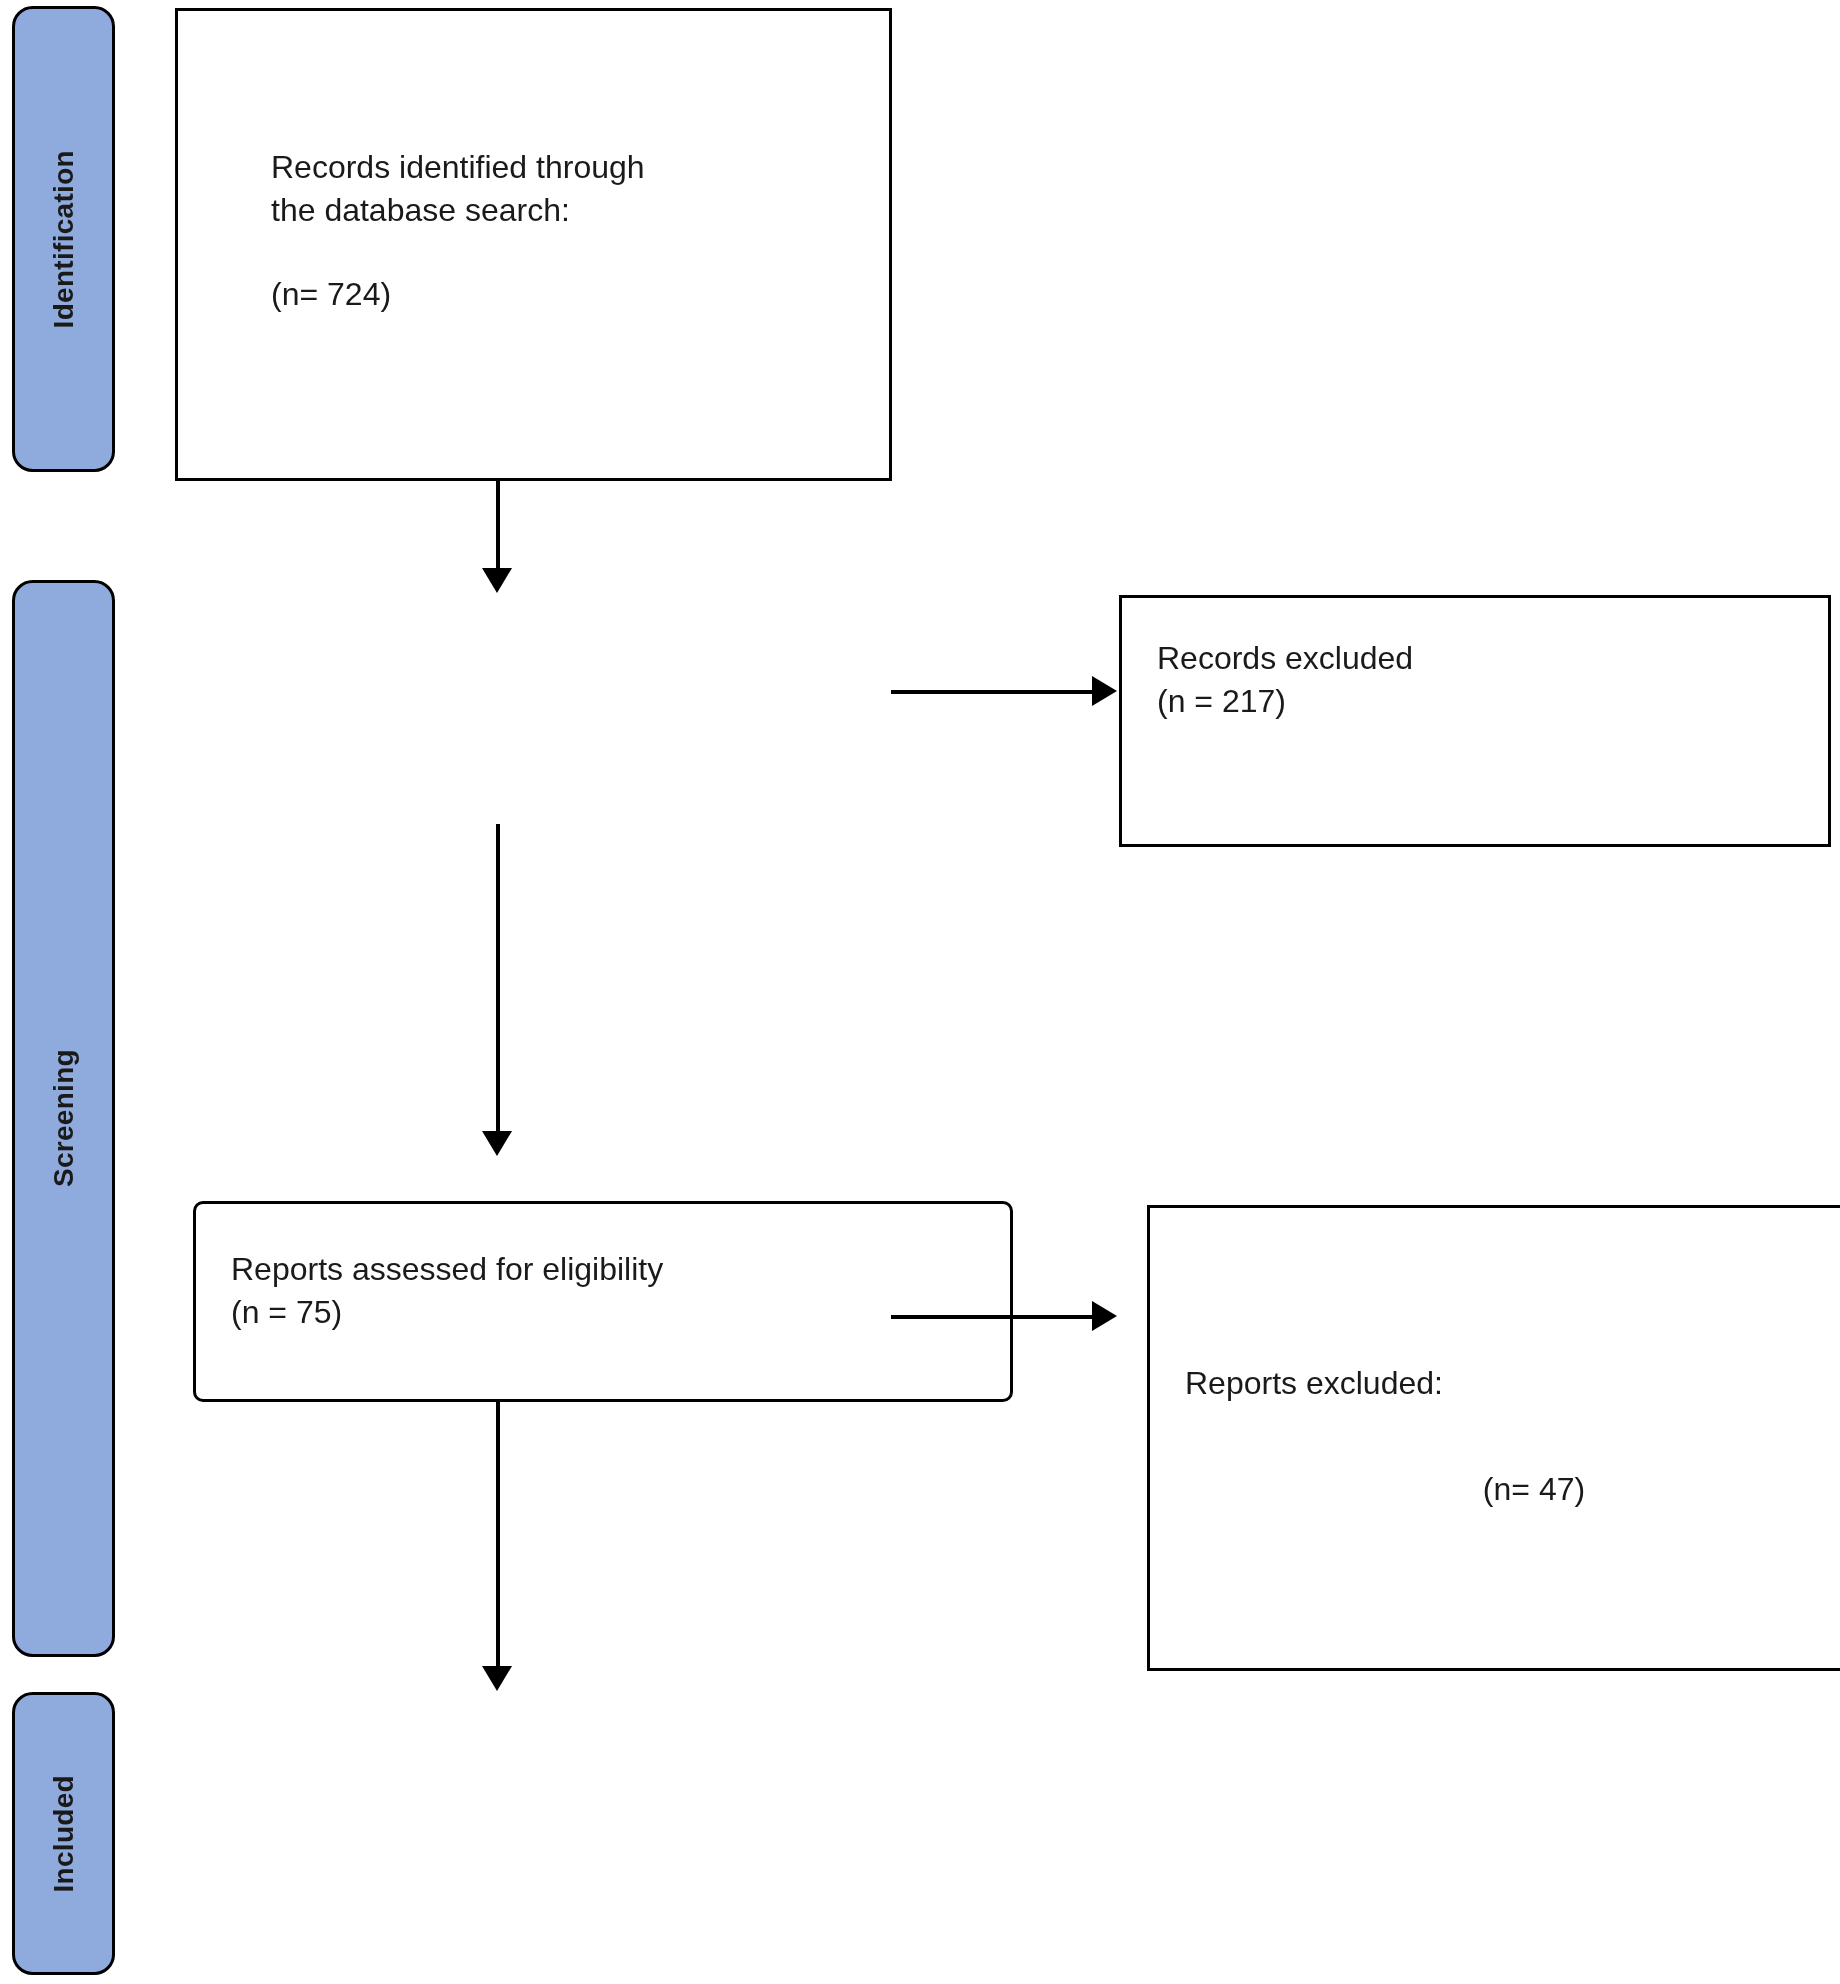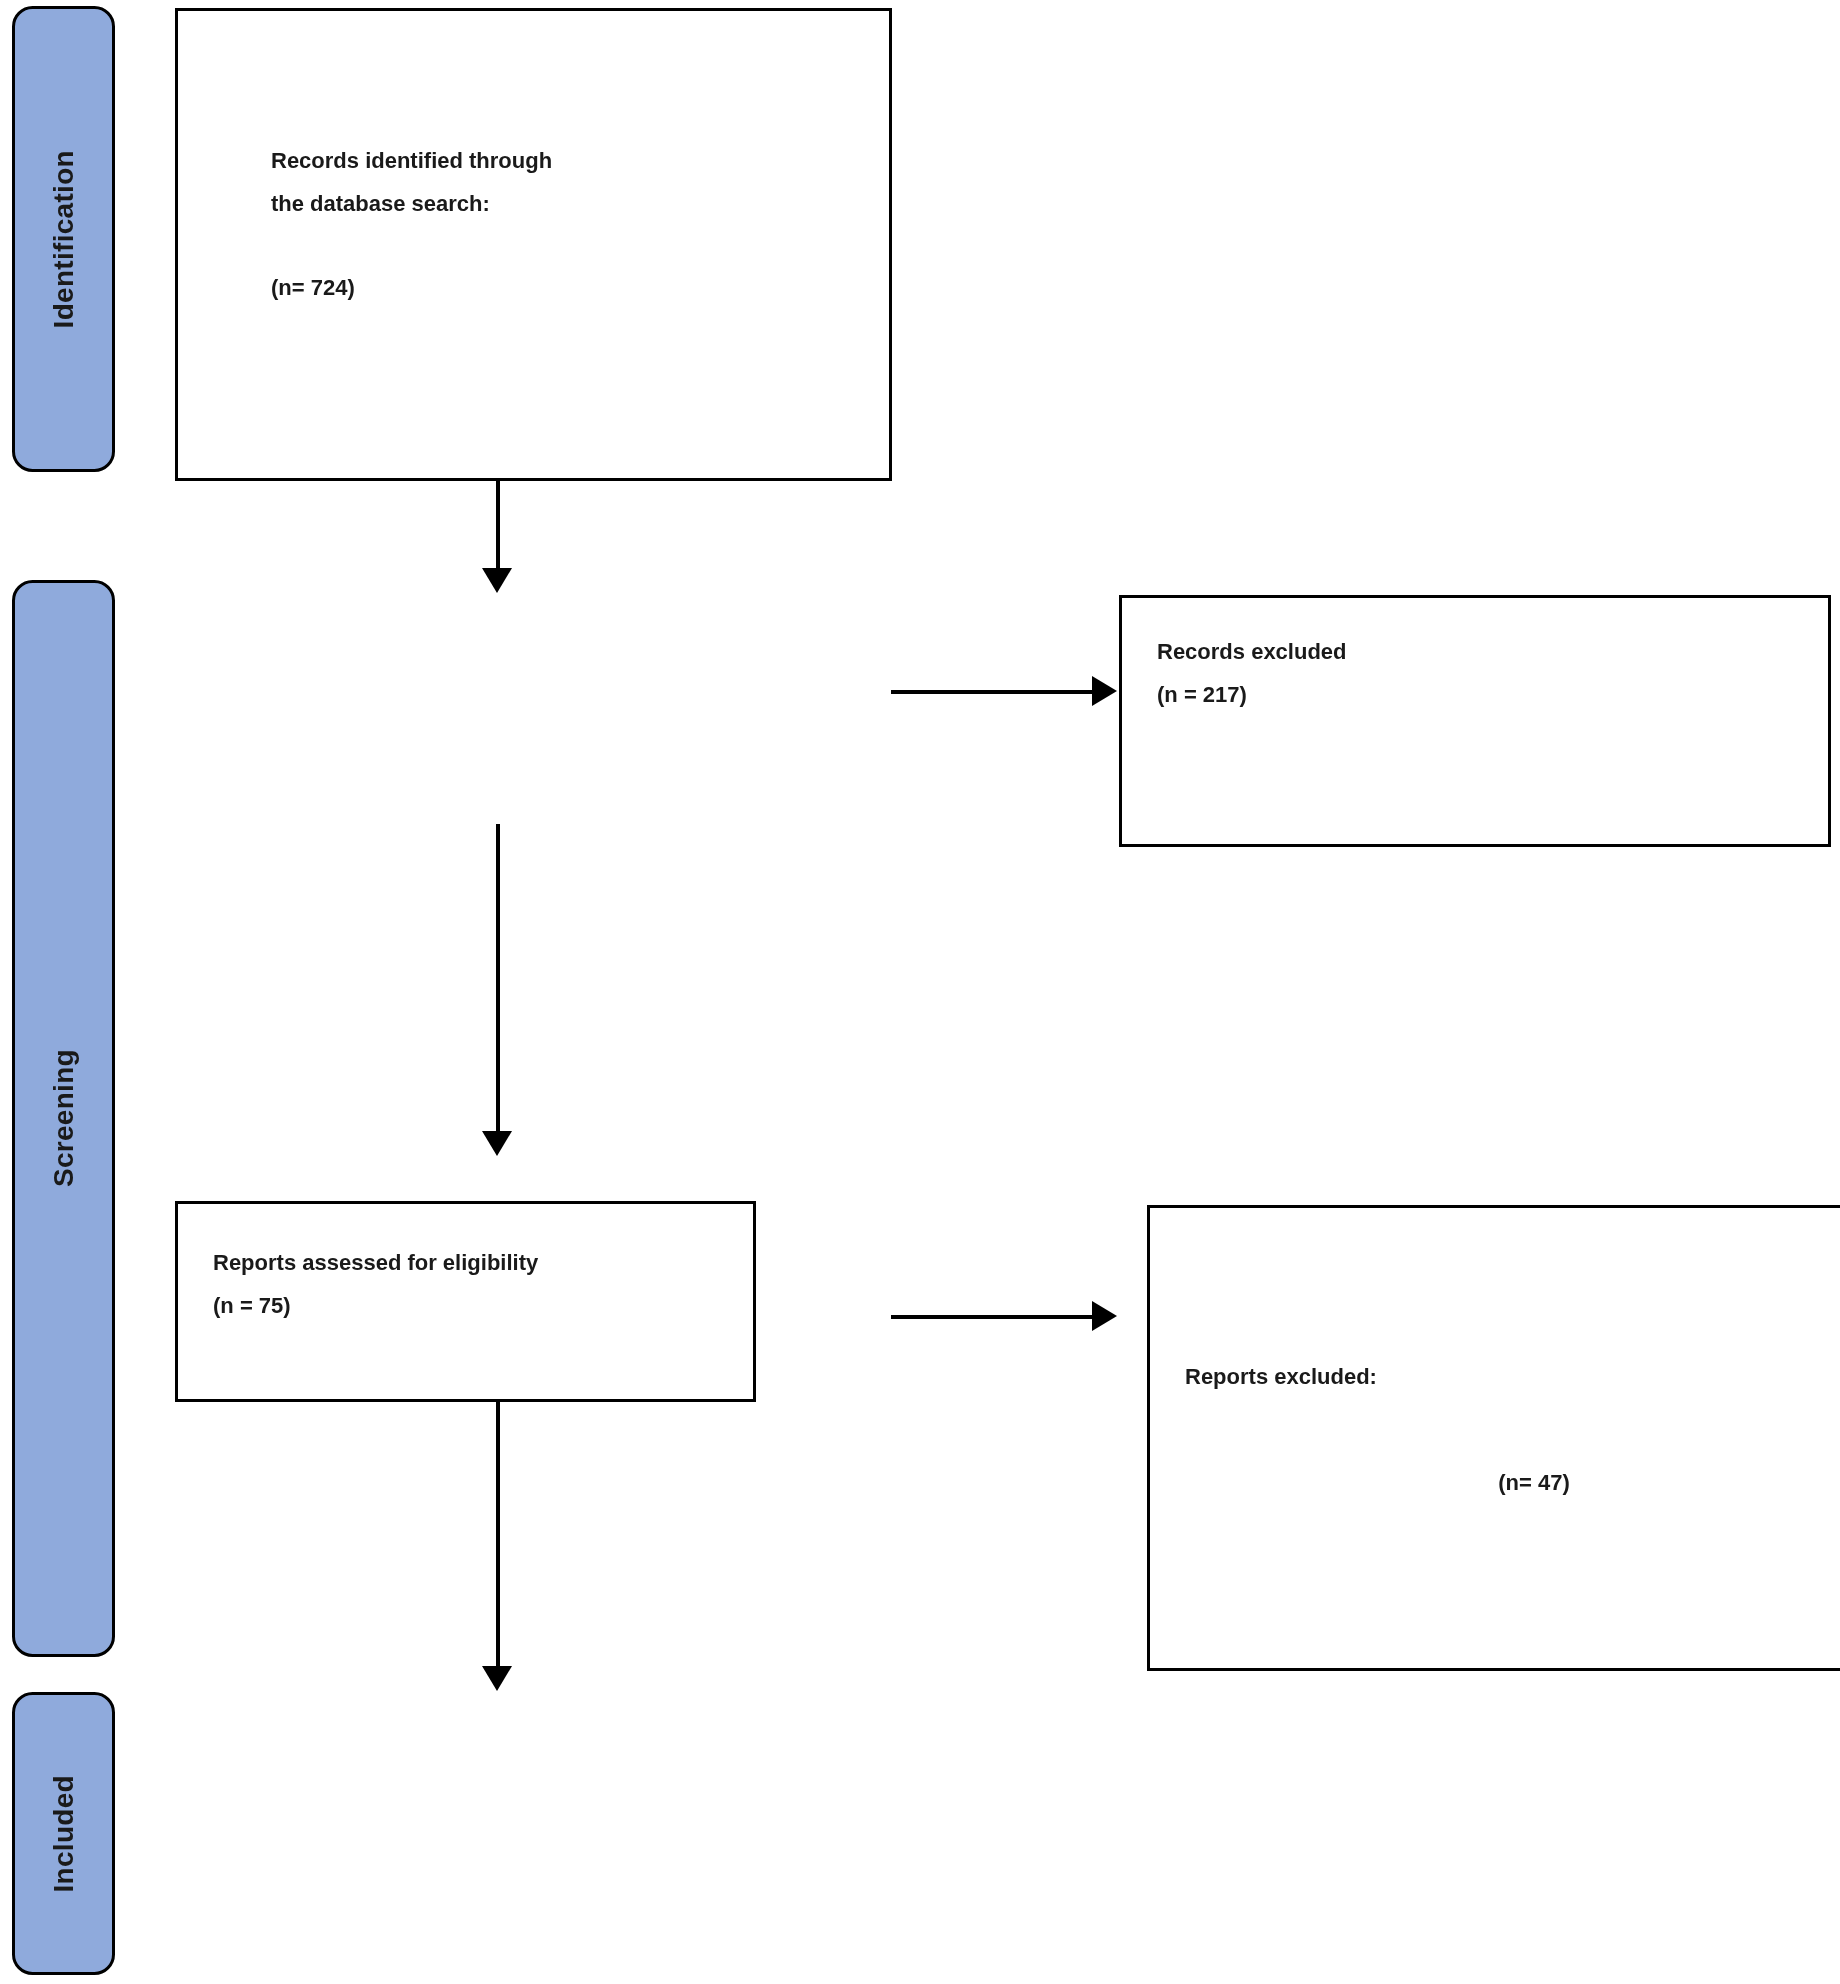--- a/index.html
+++ b/index.html
@@ -47,25 +47,24 @@
   .box {
     position: absolute;
     background: #ffffff;
     border: 3.6px solid #000000;
     box-sizing: border-box;
   }
   .box-text {
     position: absolute;
     left: 0;
     right: 0;
-    font-size: 22px;
+    font-size: 32px;
     line-height: 1.42;
     color: #1a1a1a;
     white-space: pre-line;
-    font-weight: bold;
   }
 
   
   .v-line {
     position: absolute;
     width: 4.2px;
     background: #000000;
   }
   .h-line {
     position: absolute;
@@ -120,21 +119,21 @@
   <div class="arrow-right" style="left:1092px; top:676px;"></div>
 
   <div class="box" style="left:1119px; top:595px; width:712px; height:252px;">
     <div class="box-text" style="top:38px; padding-left:35px;">Records excluded</div>
     <div class="box-text" style="top:81px; padding-left:35px;">(n = 217)</div>
   </div>
 
   <div class="v-line" style="left:496px; top:824px; height:311px;"></div>
   <div class="arrow-down" style="left:482px; top:1131px;"></div>
 
-  <div class="box" style="left:175px; top:1201px; width:581px; height:201px;">
+  <div class="box" style="left:193px; top:1201px; width:820px; height:201px;border-radius:10px;">
     <div class="box-text" style="top:43px; padding-left:35px;">Reports assessed for eligibility</div>
     <div class="box-text" style="top:86px; padding-left:35px;">(n = 75)</div>
   </div>
 
   <div class="h-line" style="left:891px; top:1315px; width:205px;"></div>
   <div class="arrow-right" style="left:1092px; top:1301px;"></div>
 
   <div class="box" style="left:1119px; top:1205px; width:712px; height:466px;margin-left:28px;">
     <div class="box-text" style="top:153px; padding-left:35px;">Reports excluded:</div>
     <div class="box-text" style="top:259px; padding-left:62px;text-align:center;">(n= 47)</div>

